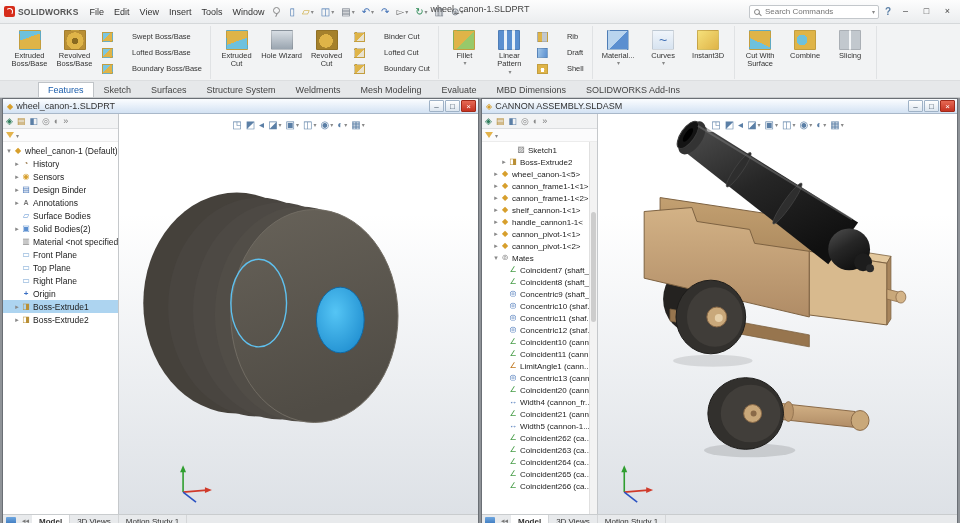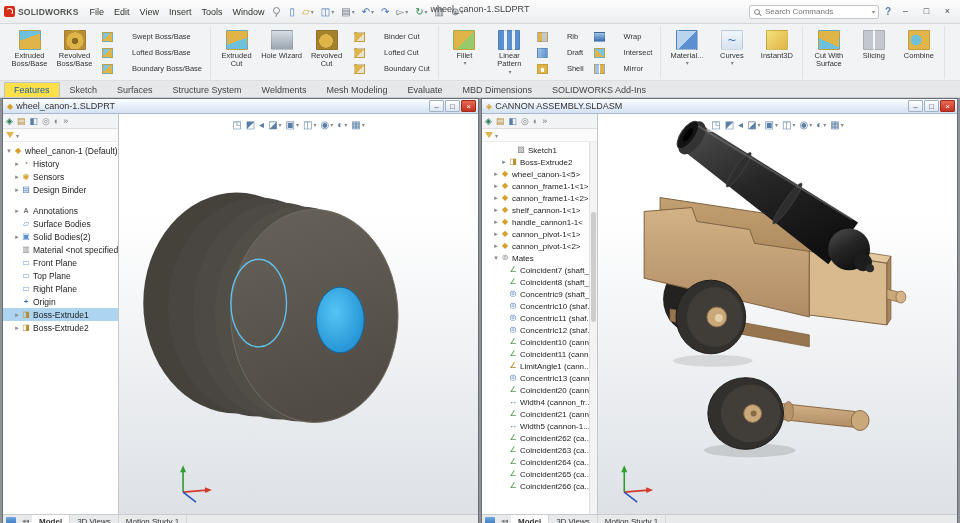--- a/index.html
+++ b/index.html
@@ -66,21 +66,21 @@
   .si-rib{background:linear-gradient(90deg,#dfb448 0 40%,#c2c8ce 40%);}
   .si-draft{background:linear-gradient(105deg,#9fc5e8,#5b8fd0);}
   .si-shell{background:radial-gradient(circle at 50% 60%,#fff 0 30%,#dfb448 31%);}
   .si-wrap{background:linear-gradient(#9fc5e8,#3f6fb5);}
   .si-intersect{background:linear-gradient(45deg,#dfb448 0 50%,#7ac6e0 50%);}
   .si-mirror{background:linear-gradient(90deg,#9fc5e8 0 48%,#fff 48% 52%,#dfb448 52%);}
 
   
   .tabstrip{height:17px;background:#e6e8ea;border-bottom:1px solid #c9ccce;display:flex;align-items:flex-end;padding-left:4px;}
   .tab{font-size:9px;color:#444;padding:2px 9px 2px;border:1px solid transparent;border-bottom:none;}
-  .tab.active{background:#fde047;border-color:#c0c4c8;color:#1a5dab;}
+  .tab.active{background:#ffffff;border-color:#c0c4c8;color:#1a5dab;margin-left:34px;}
 
   
   .docarea{position:relative;height:430px;background:#8f9398;}
   .childwin{position:absolute;top:0;height:430px;border:1px solid #6a6f75;background:#fff;display:flex;flex-direction:column;}
   #lw{left:2px;width:477px;}
   #rw{left:481px;width:477px;}
   .wtitle{height:15px;flex:none;background:linear-gradient(#fbfdff,#d3e2f3);border-bottom:1px solid #a9b8c9;
     display:flex;align-items:center;font-size:9px;color:#333;padding:0 2px;}
   .wtitle-icon{font-size:8px;color:#d79f2c;margin:0 3px 0 2px;}
   .wtitle-text{white-space:nowrap;overflow:hidden;}
@@ -267,34 +267,20 @@
           </div>
           <div class="smallbtn">
             <span class="si si-draft"></span>
             <span class="slabel">Draft</span>
           </div>
           <div class="smallbtn">
             <span class="si si-shell"></span>
             <span class="slabel">Shell</span>
           </div>
         </div>
-        <div class="stack">
-          <div class="smallbtn">
-            <span class="si si-wrap"></span>
-            <span class="slabel">Wrap</span>
-          </div>
-          <div class="smallbtn">
-            <span class="si si-intersect"></span>
-            <span class="slabel">Intersect</span>
-          </div>
-          <div class="smallbtn">
-            <span class="si si-mirror"></span>
-            <span class="slabel">Mirror</span>
-          </div>
-        </div>
       </div>
       <div class="rgroup">
         <div class="bigbtn">
           <span class="bi bi-reference"></span>
           <span class="blabel">Material...</span>
           <span class="bcaret">▾</span>
         </div>
         <div class="bigbtn">
           <span class="bi bi-curves"></span>
           <span class="blabel">Curves</span>
@@ -304,26 +290,26 @@
           <span class="bi bi-instant3d"></span>
           <span class="blabel">Instant3D</span>
         </div>
       </div>
       <div class="rgroup">
         <div class="bigbtn">
           <span class="bi bi-cut-surface"></span>
           <span class="blabel">Cut With Surface</span>
         </div>
         <div class="bigbtn">
+          <span class="bi bi-combine"></span>
+          <span class="blabel">Combine</span>
+        </div>
+        <div class="bigbtn">
           <span class="bi bi-slicing"></span>
           <span class="blabel">Slicing</span>
-        </div>
-        <div class="bigbtn">
-          <span class="bi bi-combine"></span>
-          <span class="blabel">Combine</span>
         </div>
       </div>
     </div>
 
   <div class="tabstrip" id="tabstrip">
       <span class="tab active">Features</span>
       <span class="tab">Sketch</span>
       <span class="tab">Surfaces</span>
       <span class="tab">Structure System</span>
       <span class="tab">Weldments</span>
@@ -373,21 +359,21 @@
               <div class="trow" style="padding-left: 10px;">
                 <span class="expander">▸</span>
                 <span class="ti ti-sensors">◉</span>
                 <span class="tlabel">Sensors</span>
               </div>
               <div class="trow" style="padding-left: 10px;">
                 <span class="expander">▸</span>
                 <span class="ti ti-binder">▤</span>
                 <span class="tlabel">Design Binder</span>
               </div>
-              <div class="trow" style="padding-left: 10px; margin-top: 8px;">
+              <div class="trow" style="padding-left: 10px;">
                 <span class="expander">▸</span>
                 <span class="ti ti-annotations">A</span>
                 <span class="tlabel">Annotations</span>
               </div>
               <div class="trow" style="padding-left: 10px;">
                 <span class="expander"></span>
                 <span class="ti ti-surface">▱</span>
                 <span class="tlabel">Surface Bodies</span>
               </div>
               <div class="trow" style="padding-left: 10px;">

